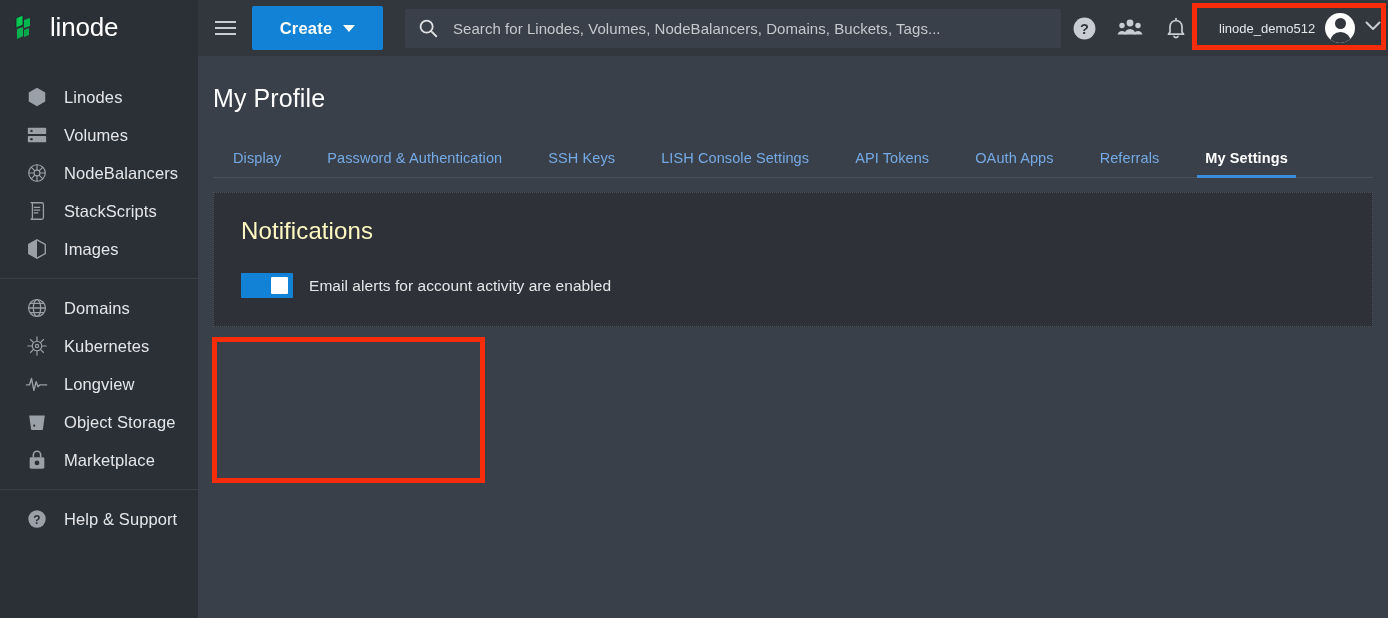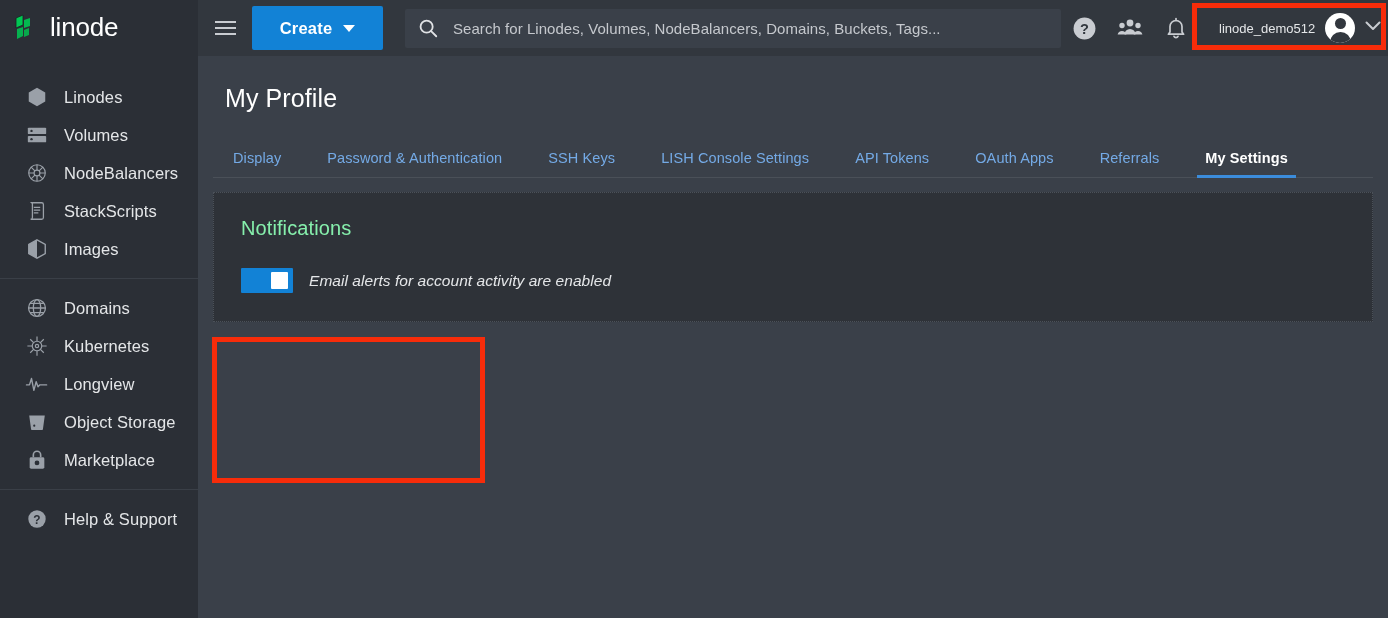--- a/index.html
+++ b/index.html
@@ -210,21 +210,21 @@
     flex: 1 1 auto;
     padding: 20px 15px 0 15px;
     min-height: 0;
     overflow: hidden;
   }
   .page-title {
     color: #ffffff;
     font-size: 25px;
     font-weight: 400;
     letter-spacing: 0.1px;
-    margin: 8px 0 0 12px;
+    margin: 8px 0 0 0;
     padding-left: 0;
   }
 
   .tabs {
     margin-top: 26px;
     display: flex;
     align-items: flex-end;
     gap: 14px;
     border-bottom: 1px solid #4a5058;
     height: 39px;
@@ -251,31 +251,30 @@
     background: #3b8cdb;
   }
 
   .panel {
     background: #2e3238;
     border: 1px dotted #4b5159;
     padding: 24px 27px 28px 27px;
   }
   .panel + .panel { margin-top: 10px; }
   .panel-title {
-    color: #86efac;
-    font-size: 20px;
+    color: #fef9c3;
+    font-size: 24px;
     font-weight: 400;
     letter-spacing: 0.1px;
   }
   .setting-row {
     display: flex;
     align-items: center;
     gap: 16px;
     margin-top: 28px;
-    font-style: italic;
   }
   .toggle {
     width: 52px;
     height: 25px;
     background: #1282d6;
     position: relative;
     flex: 0 0 52px;
     cursor: pointer;
     border-radius: 1px;
   }

